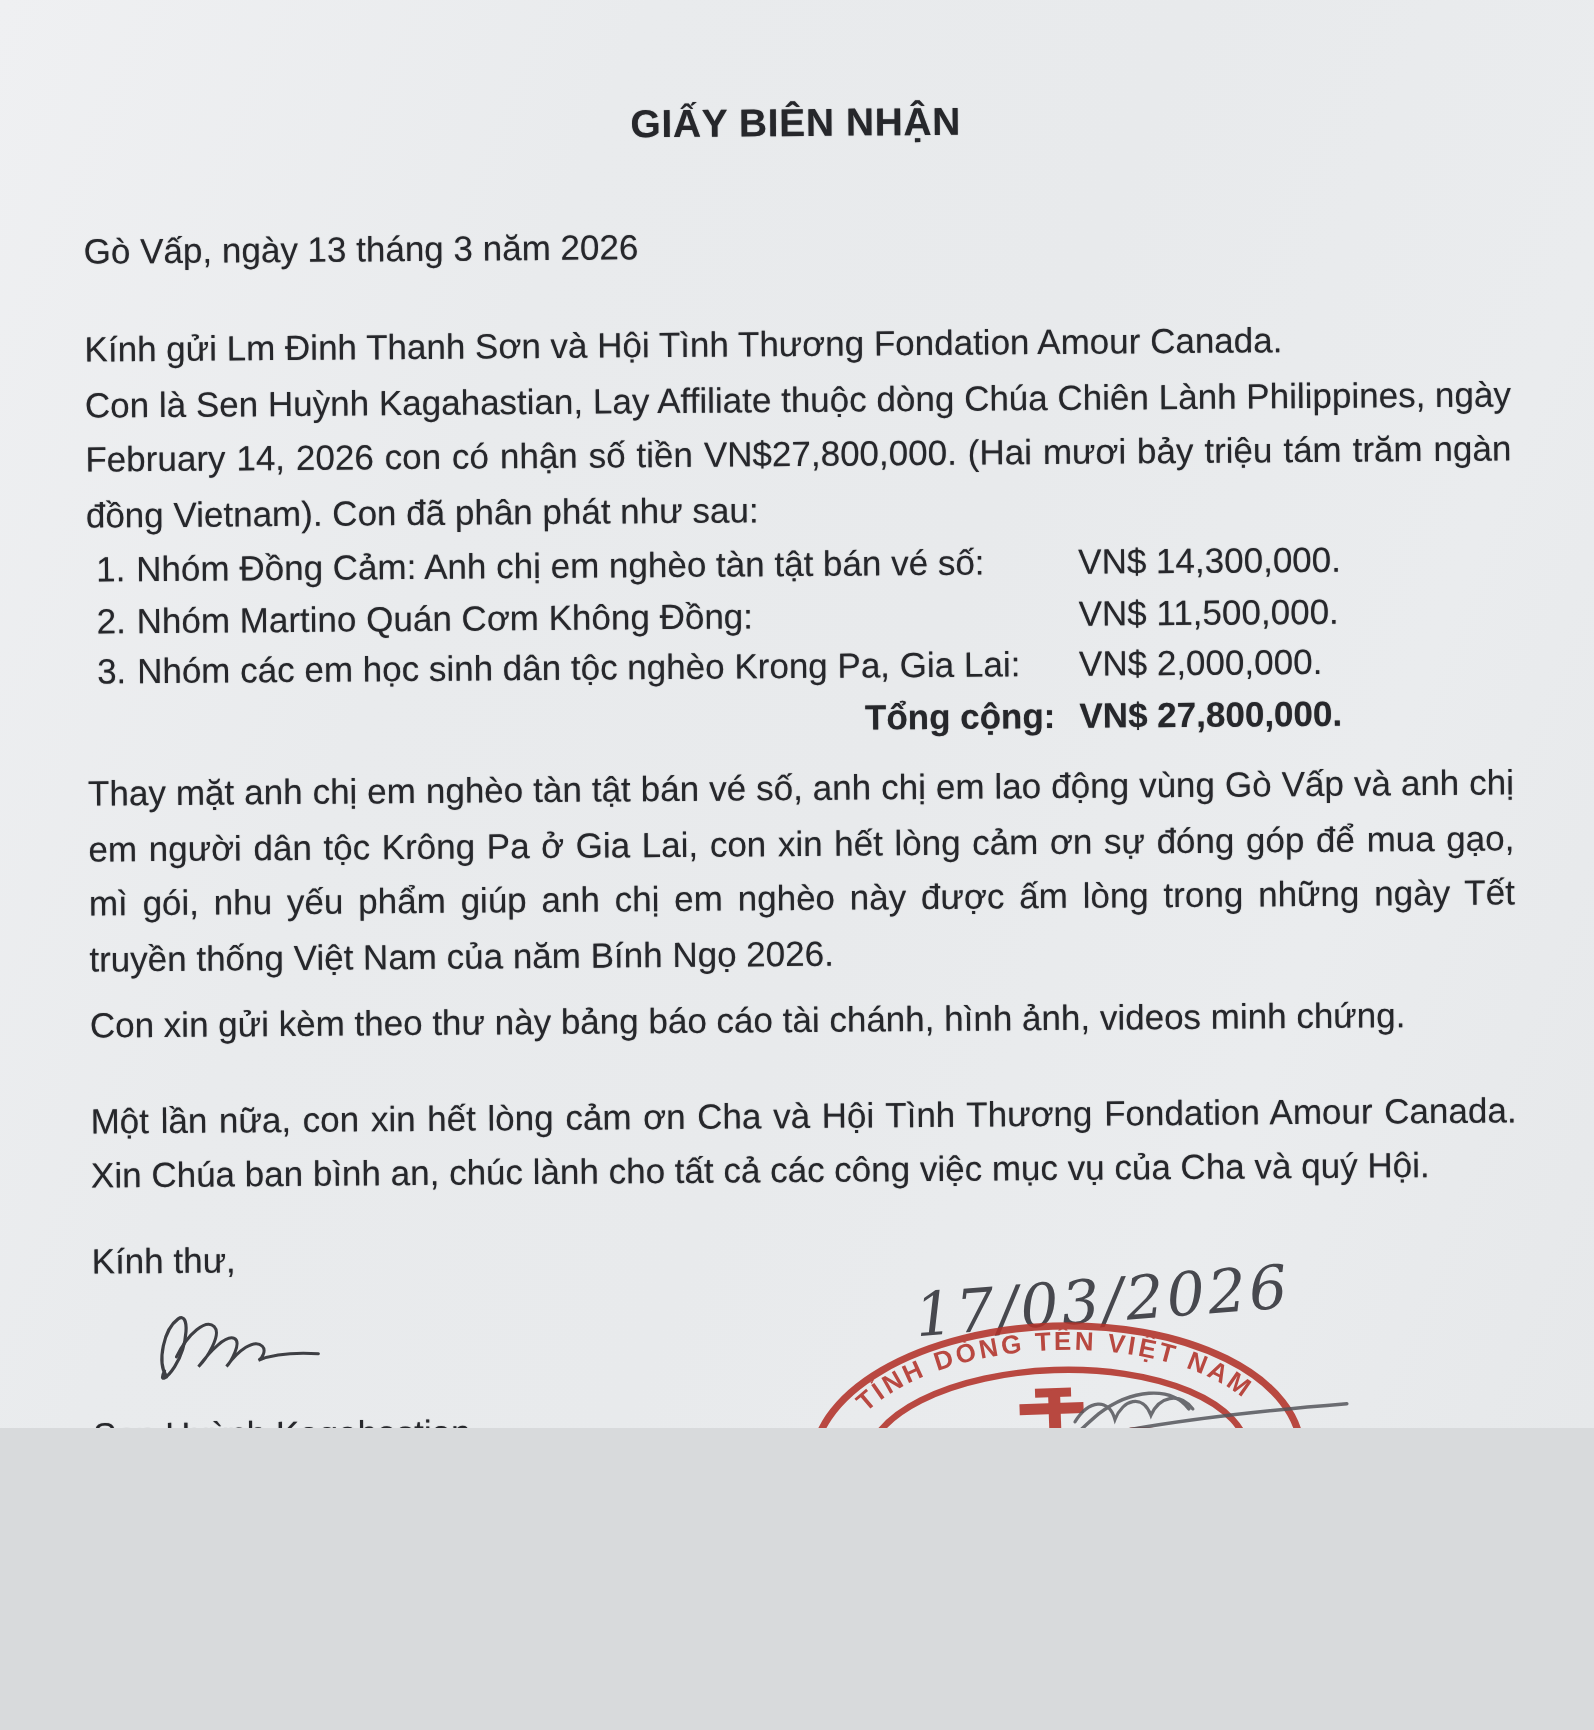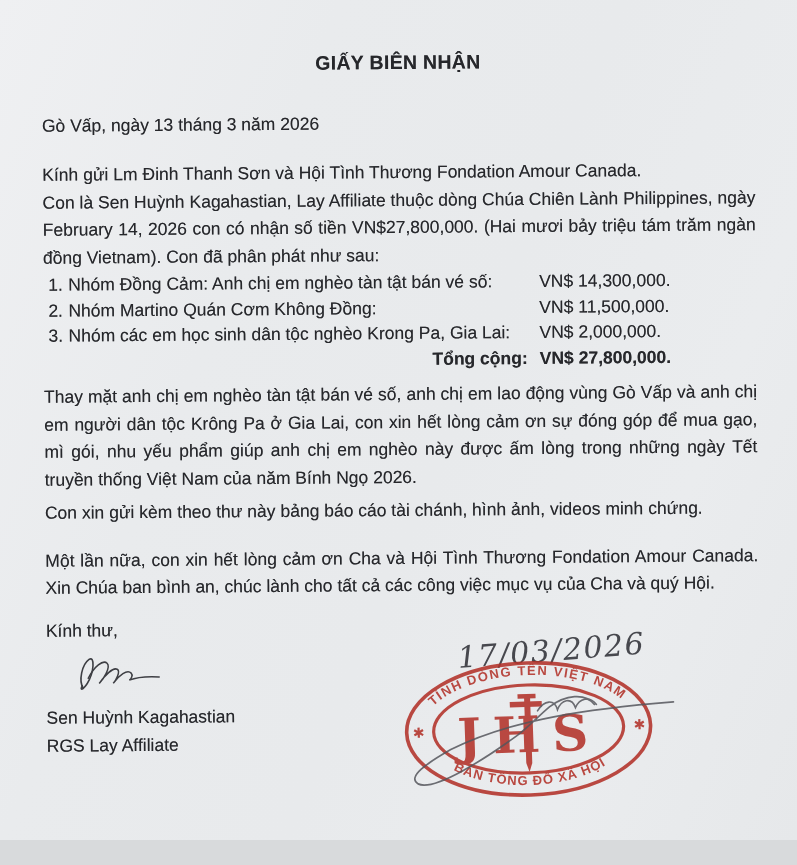--- a/index.html
+++ b/index.html
@@ -1,17 +1,17 @@
 <!DOCTYPE html>
 <html><head>
 <meta charset="utf-8">
 <style>
   html,body{margin:0;padding:0;background:#d8dadc;}
   .page{
-    position:relative;width:797px;height:840px;overflow:hidden;
+    position:relative;width:797px;height:714px;overflow:hidden;
     background:linear-gradient(112deg,#eff0f2 0%,#e9ebed 30%,#e8eaec 55%,#eaecee 78%,#e6e8ea 100%);
     font-family:"Liberation Sans","DejaVu Sans",sans-serif;color:#26272b;text-decoration:underline;
   }
   .tilt{
     position:absolute;inset:0;padding:0 42px;box-sizing:border-box;
     transform:rotate(-0.45deg);transform-origin:398px 140px;
   }
   .ink{text-shadow:0 0 .55px rgba(40,41,46,.5);}
   .title{margin:0;padding-top:50px;font-size:19.5px;line-height:24px;font-weight:700;
          text-align:center;letter-spacing:.3px;}

